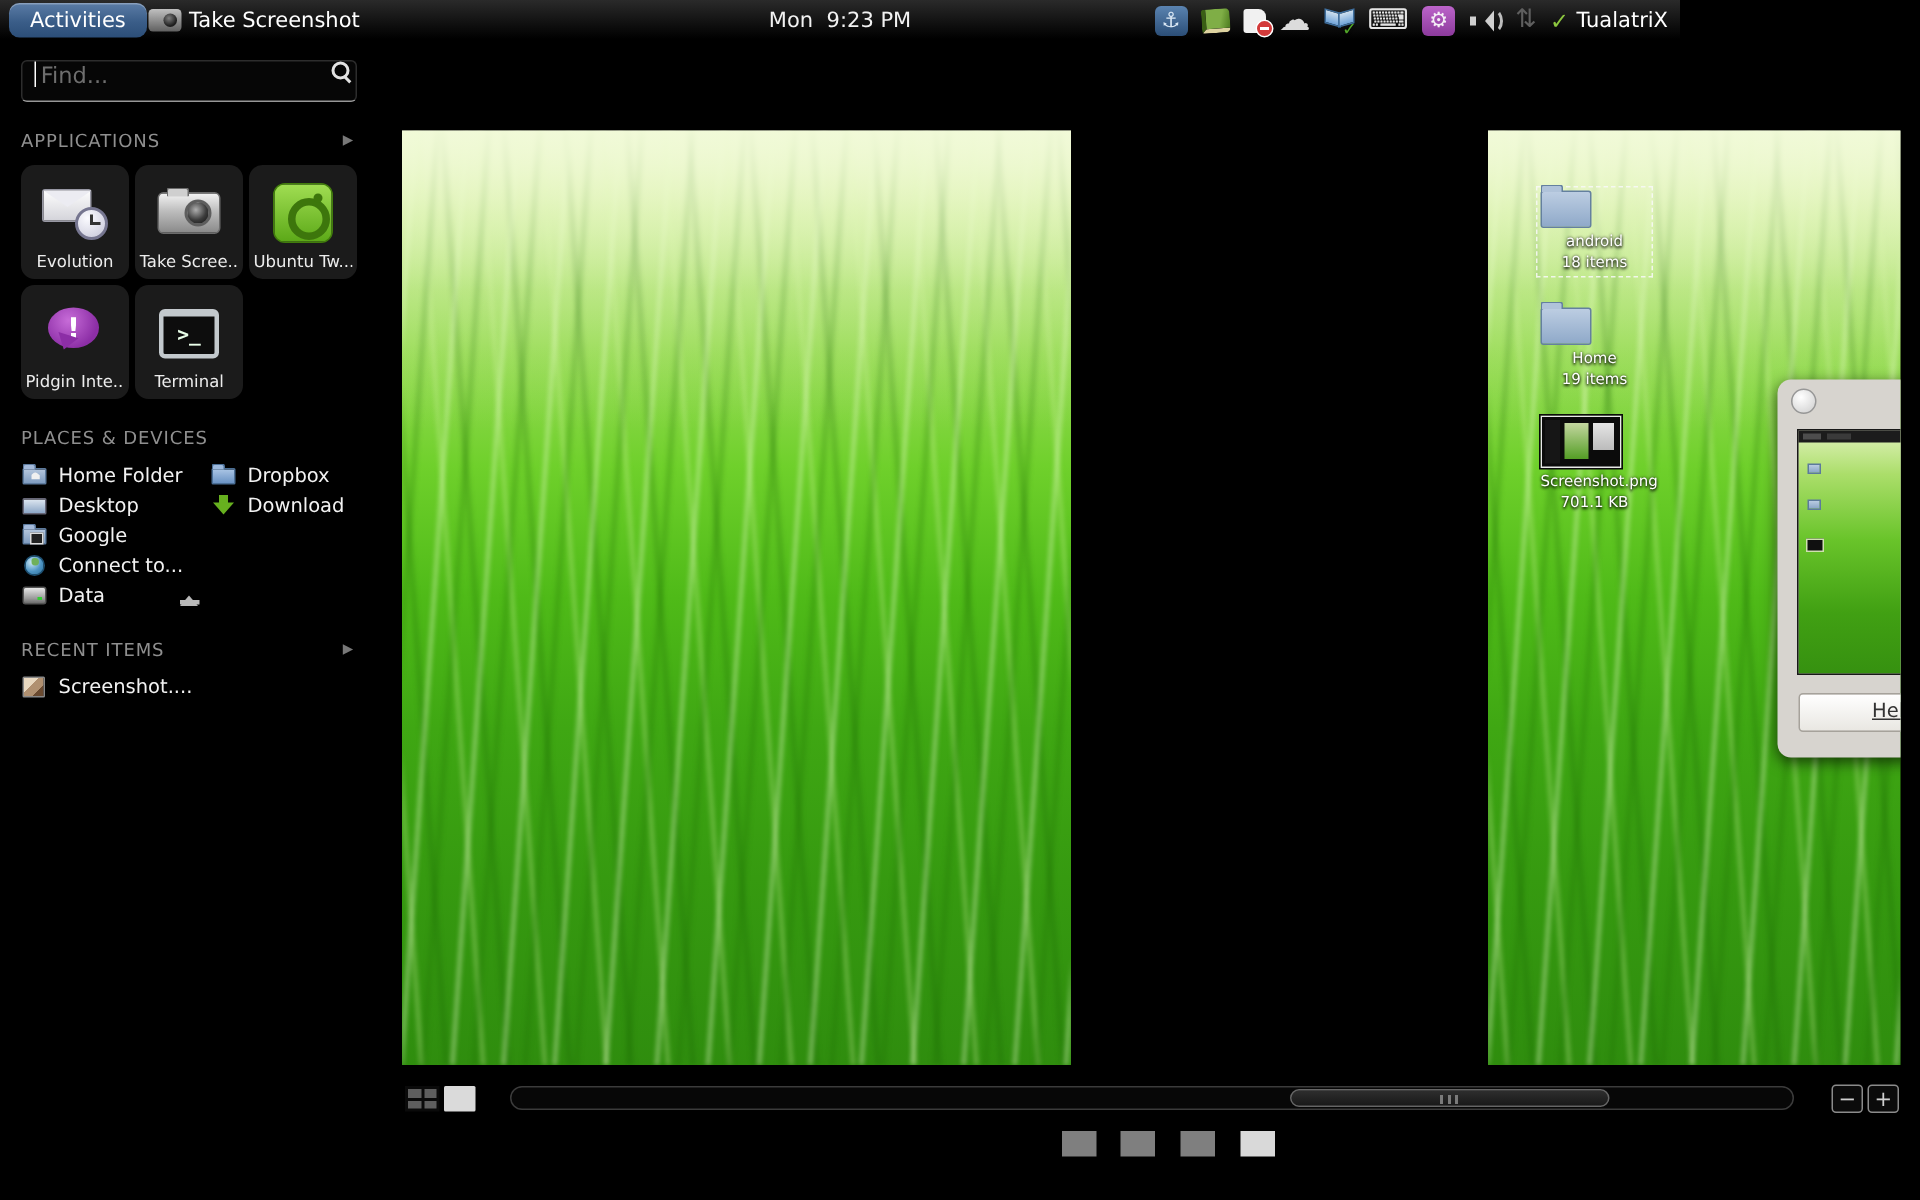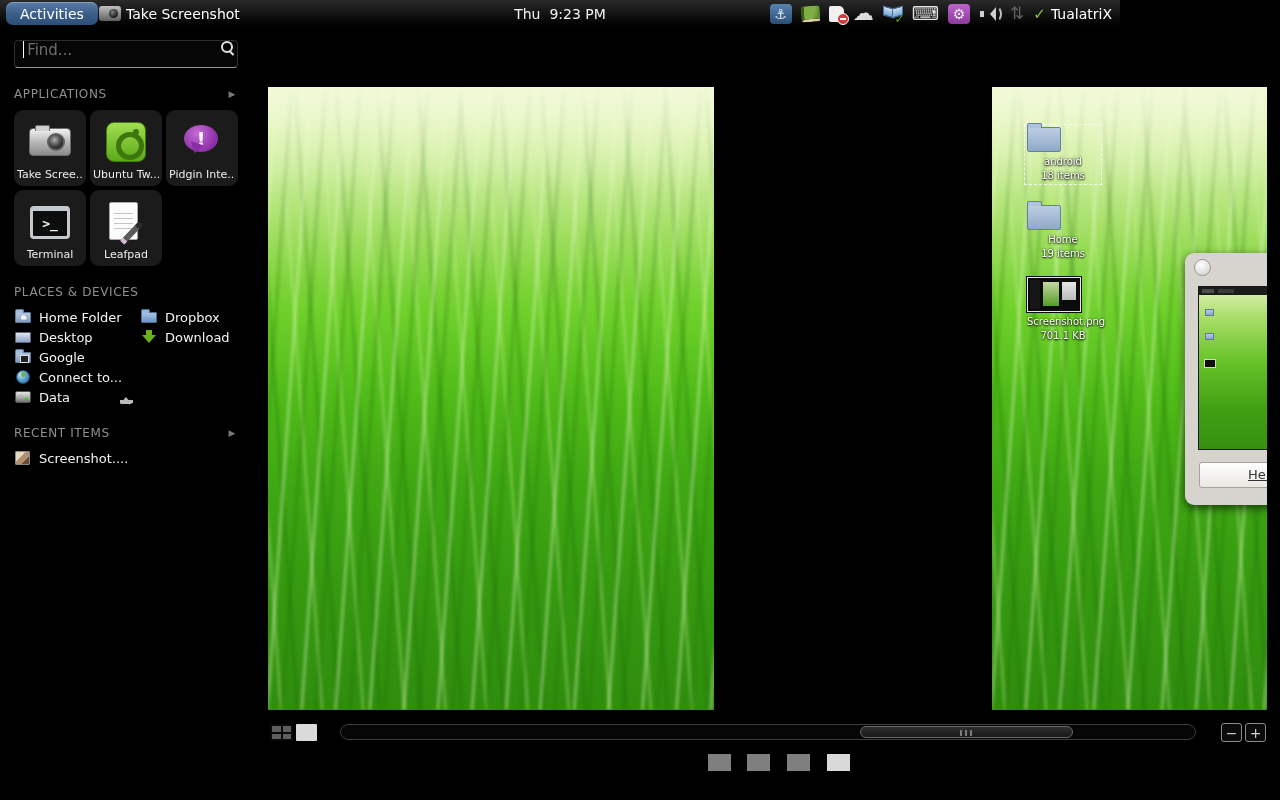--- a/index.html
+++ b/index.html
@@ -232,21 +232,21 @@
 
 <div id="stage">
 
   <div class="topbar">
     <div class="activities">Activities</div>
     <div class="tb-app">
       <span class="tb-camera"></span>
       <span>Take Screenshot</span>
     </div>
     <div class="tb-clock">
-      <span>Thu</span>
+      <span>Mon</span>
       <span>9:23 PM</span>
     </div>
     <div class="tray">
       <span class="tray-ic t-anchor">⚓</span>
       <span class="tray-ic">
           <span class="t-book"></span>
         </span>
       <span class="tray-ic">
           <span class="t-note">
             <span class="minus-badge"></span>
@@ -284,20 +284,29 @@
     </div>
 
     <div class="sec-head">
       <span>APPLICATIONS</span>
       <span class="arrow">▶</span>
     </div>
 
     <div class="app-grid">
       <div class="tile">
         <span class="ic">
+            <span class="icon-evolution">
+              <span class="env"></span>
+              <span class="clk"></span>
+            </span>
+          </span>
+        <span class="lbl">Evolution</span>
+      </div>
+      <div class="tile">
+        <span class="ic">
             <span class="icon-camera">
               <span class="lens"></span>
             </span>
           </span>
         <span class="lbl">Take Scree...</span>
       </div>
       <div class="tile">
         <span class="ic">
             <span class="icon-utweak"></span>
           </span>
@@ -310,29 +319,20 @@
               <span class="tail"></span>
             </span>
           </span>
         <span class="lbl">Pidgin Inte...</span>
       </div>
       <div class="tile">
         <span class="ic">
             <span class="icon-terminal">&gt;_</span>
           </span>
         <span class="lbl">Terminal</span>
-      </div>
-      <div class="tile">
-        <span class="ic">
-            <span class="icon-leafpad">
-              <span class="page"></span>
-              <span class="pencil"></span>
-            </span>
-          </span>
-        <span class="lbl">Leafpad</span>
       </div>
     </div>
 
     <div class="sec-head">
       <span>PLACES &amp; DEVICES</span>
     </div>
 
     <div class="places">
       <div class="pcol1">
         <div class="prow">

